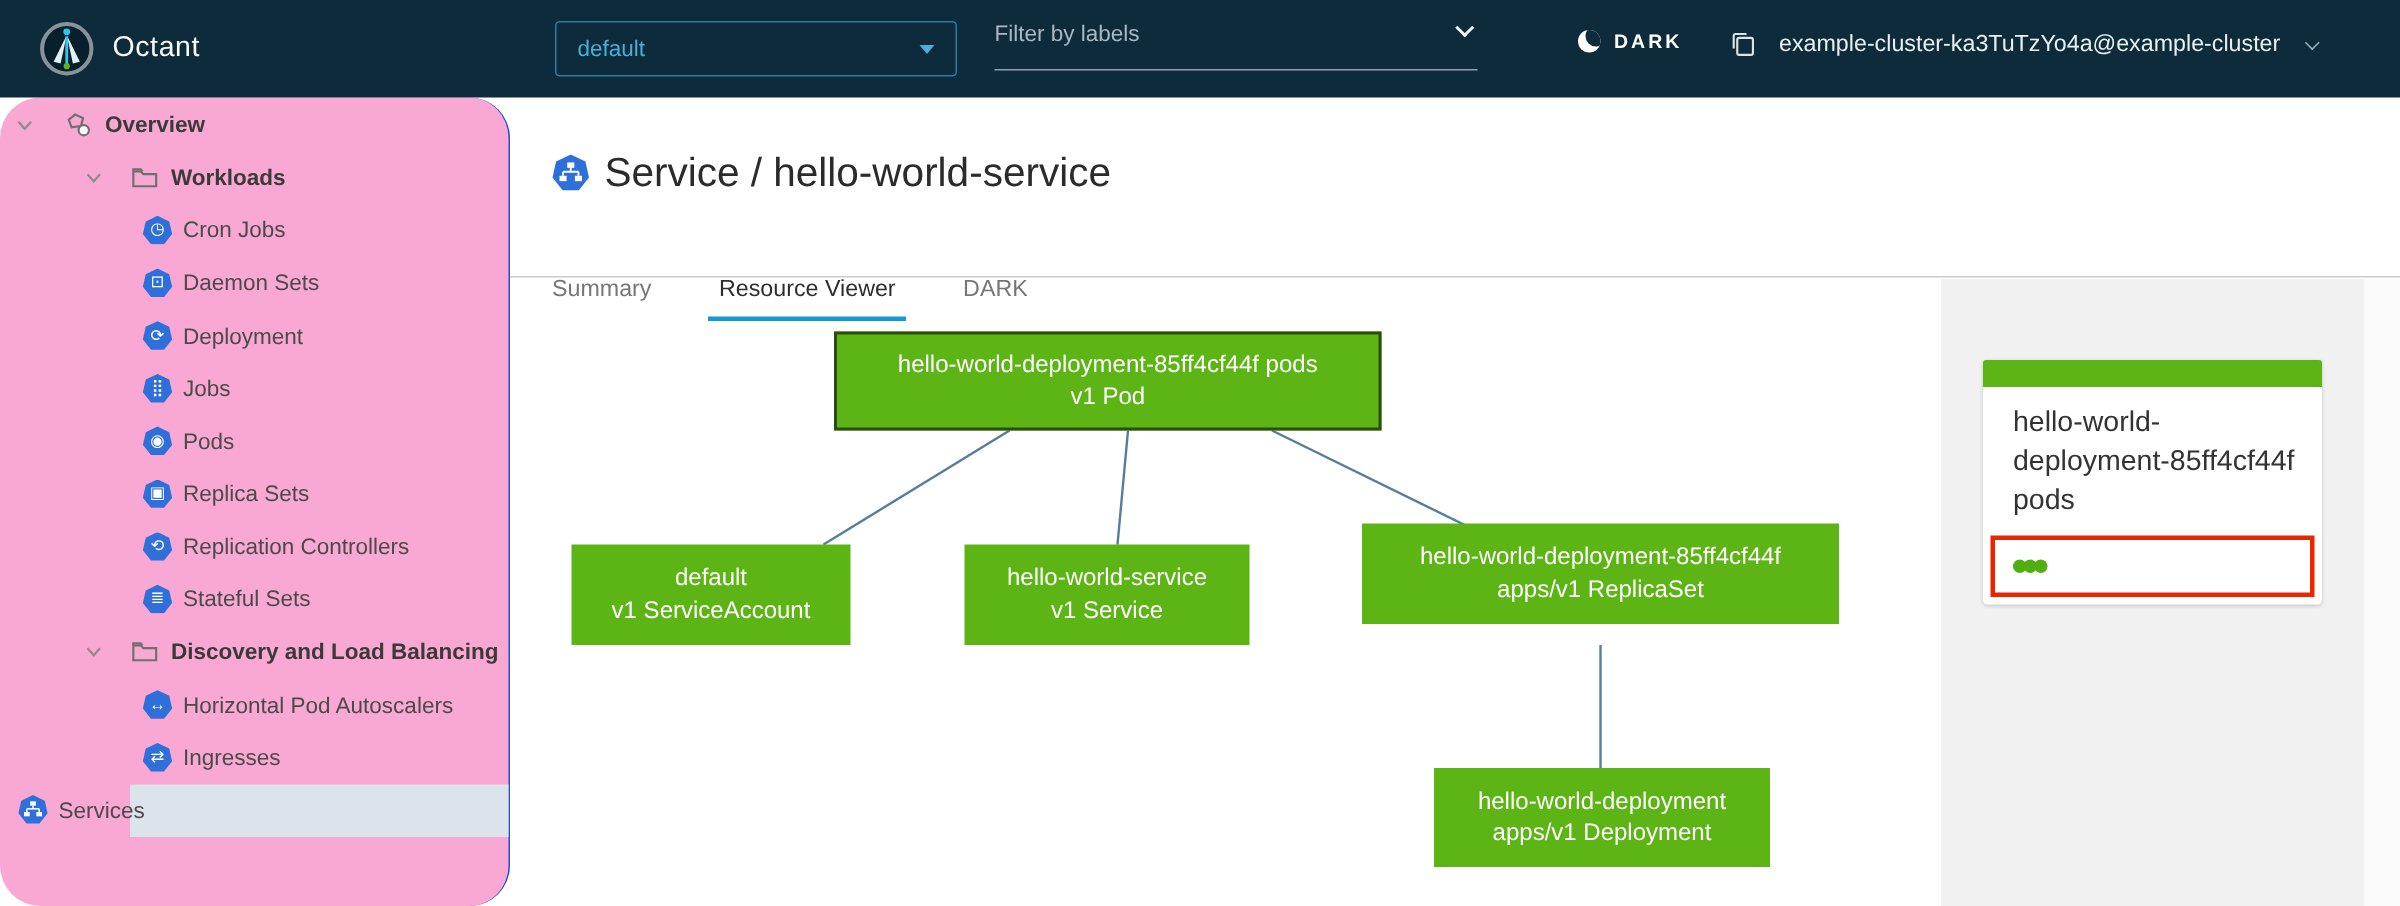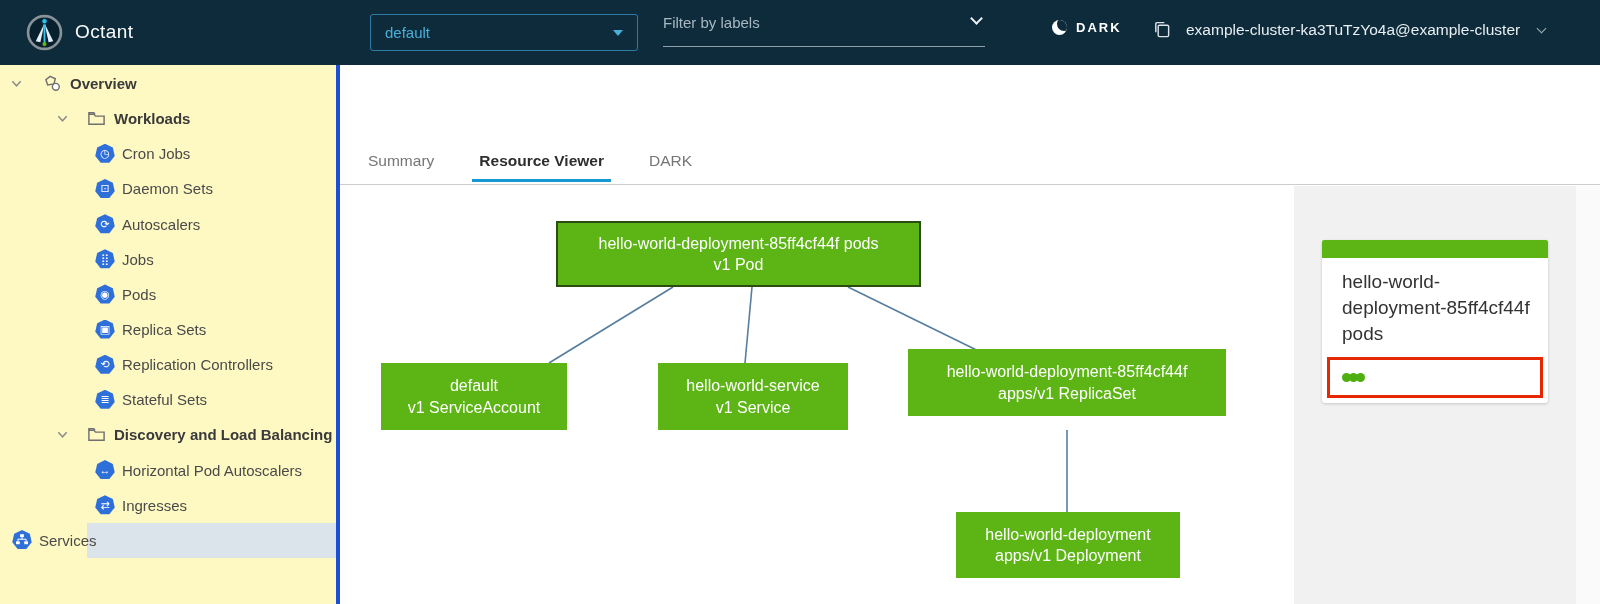--- a/index.html
+++ b/index.html
@@ -21,42 +21,42 @@
   .chev { width:9px; height:9px; border-left:2px solid #eef3f6; border-bottom:2px solid #eef3f6; transform:rotate(-45deg); margin:0 4px 4px 4px; }
   .dark-toggle { position:absolute; left:1052px; top:20px; display:flex; align-items:center; gap:9px; color:#fff; cursor:pointer; }
   .moon { width:15px; height:15px; border-radius:50%; background:#fff; position:relative; overflow:hidden; }
   .moon::after { content:""; position:absolute; left:5px; top:-3px; width:14px; height:14px; border-radius:50%; background:var(--header-bg,#0d2b3a); }
   .dark-label { font-size:13px; font-weight:bold; letter-spacing:2px; }
   .cluster { position:absolute; left:1152px; top:20px; display:flex; align-items:center; gap:15px; cursor:pointer; }
   .cluster-text { color:#e8eef2; font-size:15.5px; }
   .chev-sm { width:7px; height:7px; border-left:1.6px solid #9fb0ba; border-bottom:1.6px solid #9fb0ba; transform:rotate(-45deg); margin-left:3px; margin-bottom:3px; }
 
   
-  .sidebar { position:absolute; left:0; top:65px; width:340px; height:539px; background:#fef9c3; border-right:4px solid #1d4ed8; padding-top:1px; z-index:20; }
+  .sidebar { position:absolute; left:0; top:65px; width:340px; height:539px; background:#f9a8d4; border-right:1px solid #1d4ed8; padding-top:1px; z-index:20;border-radius:27px; }
   .srow { height:35.15px; display:flex; align-items:center; cursor:pointer; }
   .srow.level0 { padding-left:10px; }
   .srow.level1 { padding-left:56px; }
   .srow.level2 { padding-left:95px; }
   .srow .tchev { width:14px; margin-right:18px; display:flex; }
   .srow.level1 .tchev { margin-right:16px; }
   .srow .sicon { width:20px; height:20px; margin-right:8px; display:flex; align-items:center; justify-content:center; flex:none; }
   .srow.level2 .sicon { margin-right:7px; }
   .slabel { font-size:15px; color:#4a4a4a; white-space:nowrap; }
   .srow.group .slabel { font-weight:600; color:#3a3a3a; }
   .srow.selected { background:linear-gradient(to right, transparent 87px, var(--row-sel,#dbe4ea) 87px);padding-left:12px; }
   .hepta { width:20px; height:20px; background:var(--icon-blue,#2e6fd9);
     clip-path:polygon(50% 0%, 89.1% 18.9%, 98.8% 61.1%, 71.7% 95%, 28.3% 95%, 1.2% 61.1%, 10.9% 18.9%);
     color:#fff; display:flex; align-items:center; justify-content:center; font-size:11px; line-height:1; }
 
   
   .page-title-row { position:absolute; left:368px; top:100px; display:flex; align-items:center; gap:10px; }
   .page-title { font-size:27px; color:#2b2b2b; font-weight:400; }
   .tabs { position:absolute; left:361px; top:146px; display:flex; }
-  .tab { position:relative; padding:6px 7px 12px 7px; margin-right:31px; font-size:15.5px; color:#767676; cursor:pointer; }
-  .tab.active { color:#2e2e2e; font-weight:700; }
+  .tab { position:relative; padding:6px 7px 12px 7px; margin-right:31px; font-size:15.5px; color:#767676; cursor:pointer;margin-top:32px; }
+  .tab.active { color:#2e2e2e; font-weight:400; }
   .tab.active::after { content:""; position:absolute; left:0; right:0; bottom:0; height:3px; background:var(--underline,#1798d3); }
   .divider { position:absolute; left:340px; top:184px; width:1260px; height:1px; background:#ccc; }
 
   
   .edges { position:absolute; left:0; top:0; width:1600px; height:604px; pointer-events:none; z-index:5; }
   .gnode { position:absolute; background:var(--green,#5cb515); color:#fff; display:flex; flex-direction:column; align-items:center; justify-content:center; font-size:16px; line-height:1.32; text-align:center; cursor:pointer; z-index:6; }
   .gnode.selected { border:2px solid var(--node-border,#2c4d10); }
 
   
   .detail-panel { position:absolute; left:1294px; top:186px; width:282px; height:418px; background:var(--panel,#f1f1f2); z-index:4; }
@@ -150,21 +150,21 @@
       <div class="srow level2">
         <span class="sicon">
           <span class="hepta">⊡</span>
         </span>
         <span class="slabel">Daemon Sets</span>
       </div>
       <div class="srow level2">
         <span class="sicon">
           <span class="hepta">⟳</span>
         </span>
-        <span class="slabel">Autoscalers</span>
+        <span class="slabel">Deployment</span>
       </div>
       <div class="srow level2">
         <span class="sicon">
           <span class="hepta">⣿</span>
         </span>
         <span class="slabel">Jobs</span>
       </div>
       <div class="srow level2">
         <span class="sicon">
           <span class="hepta">◉</span>
@@ -227,20 +227,37 @@
       <line x1="25.4" y1="16.6" x2="25.4" y2="20.4"></line>
       <rect x="7.2" y="20.4" width="6.8" height="5.2" stroke="none"></rect>
       <rect x="22" y="20.4" width="6.8" height="5.2" stroke="none"></rect>
     </g>
           </svg>
         </span>
         <span class="slabel">Services</span>
       </div>
     </nav>
 
+  <div class="page-title-row">
+    <span id="title-icon" style="display:flex;">
+        <svg viewBox="0 0 36 36" width="25" height="25">
+    <polygon points="18,0 32.1,6.8 35.5,22 25.8,34.2 10.2,34.2 0.5,22 3.9,6.8" fill="var(--icon-blue,#2e6fd9)"></polygon>
+    <g stroke="#fff" stroke-width="1.8" fill="#fff">
+      <rect x="14.6" y="7.6" width="6.8" height="5.2" stroke="none"></rect>
+      <line x1="18" y1="12.8" x2="18" y2="16.6"></line>
+      <line x1="10.6" y1="16.6" x2="25.4" y2="16.6"></line>
+      <line x1="10.6" y1="16.6" x2="10.6" y2="20.4"></line>
+      <line x1="25.4" y1="16.6" x2="25.4" y2="20.4"></line>
+      <rect x="7.2" y="20.4" width="6.8" height="5.2" stroke="none"></rect>
+      <rect x="22" y="20.4" width="6.8" height="5.2" stroke="none"></rect>
+    </g>
+        </svg>
+      </span>
+    <h1 class="page-title">Service / hello-world-service</h1>
+  </div>
 
   <div class="tabs" id="tabs">
       <div class="tab">Summary</div>
       <div class="tab active">Resource Viewer</div>
       <div class="tab">DARK</div>
     </div>
   <div class="divider"></div>
 
   <svg class="edges" id="edges" viewBox="0 0 1600 604">
       <line x1="673" y1="287" x2="549" y2="363" stroke="var(--edge,#567d9e)" stroke-width="1.6"></line>
@@ -250,21 +267,21 @@
     </svg>
   <div id="nodes">
       <div class="gnode selected" style="left: 556px; top: 221px; width: 365px; height: 66px;">
         <span>hello-world-deployment-85ff4cf44f pods</span>
         <span>v1 Pod</span>
       </div>
       <div class="gnode" style="left: 381px; top: 363px; width: 186px; height: 67px;">
         <span>default</span>
         <span>v1 ServiceAccount</span>
       </div>
-      <div class="gnode" style="left: 658px; top: 363px; width: 190px; height: 67px;">
+      <div class="gnode" style="left: 643px; top: 363px; width: 190px; height: 67px;">
         <span>hello-world-service</span>
         <span>v1 Service</span>
       </div>
       <div class="gnode" style="left: 908px; top: 349px; width: 318px; height: 67px;">
         <span>hello-world-deployment-85ff4cf44f</span>
         <span>apps/v1 ReplicaSet</span>
       </div>
       <div class="gnode" style="left: 956px; top: 512px; width: 224px; height: 66px;">
         <span>hello-world-deployment</span>
         <span>apps/v1 Deployment</span>

